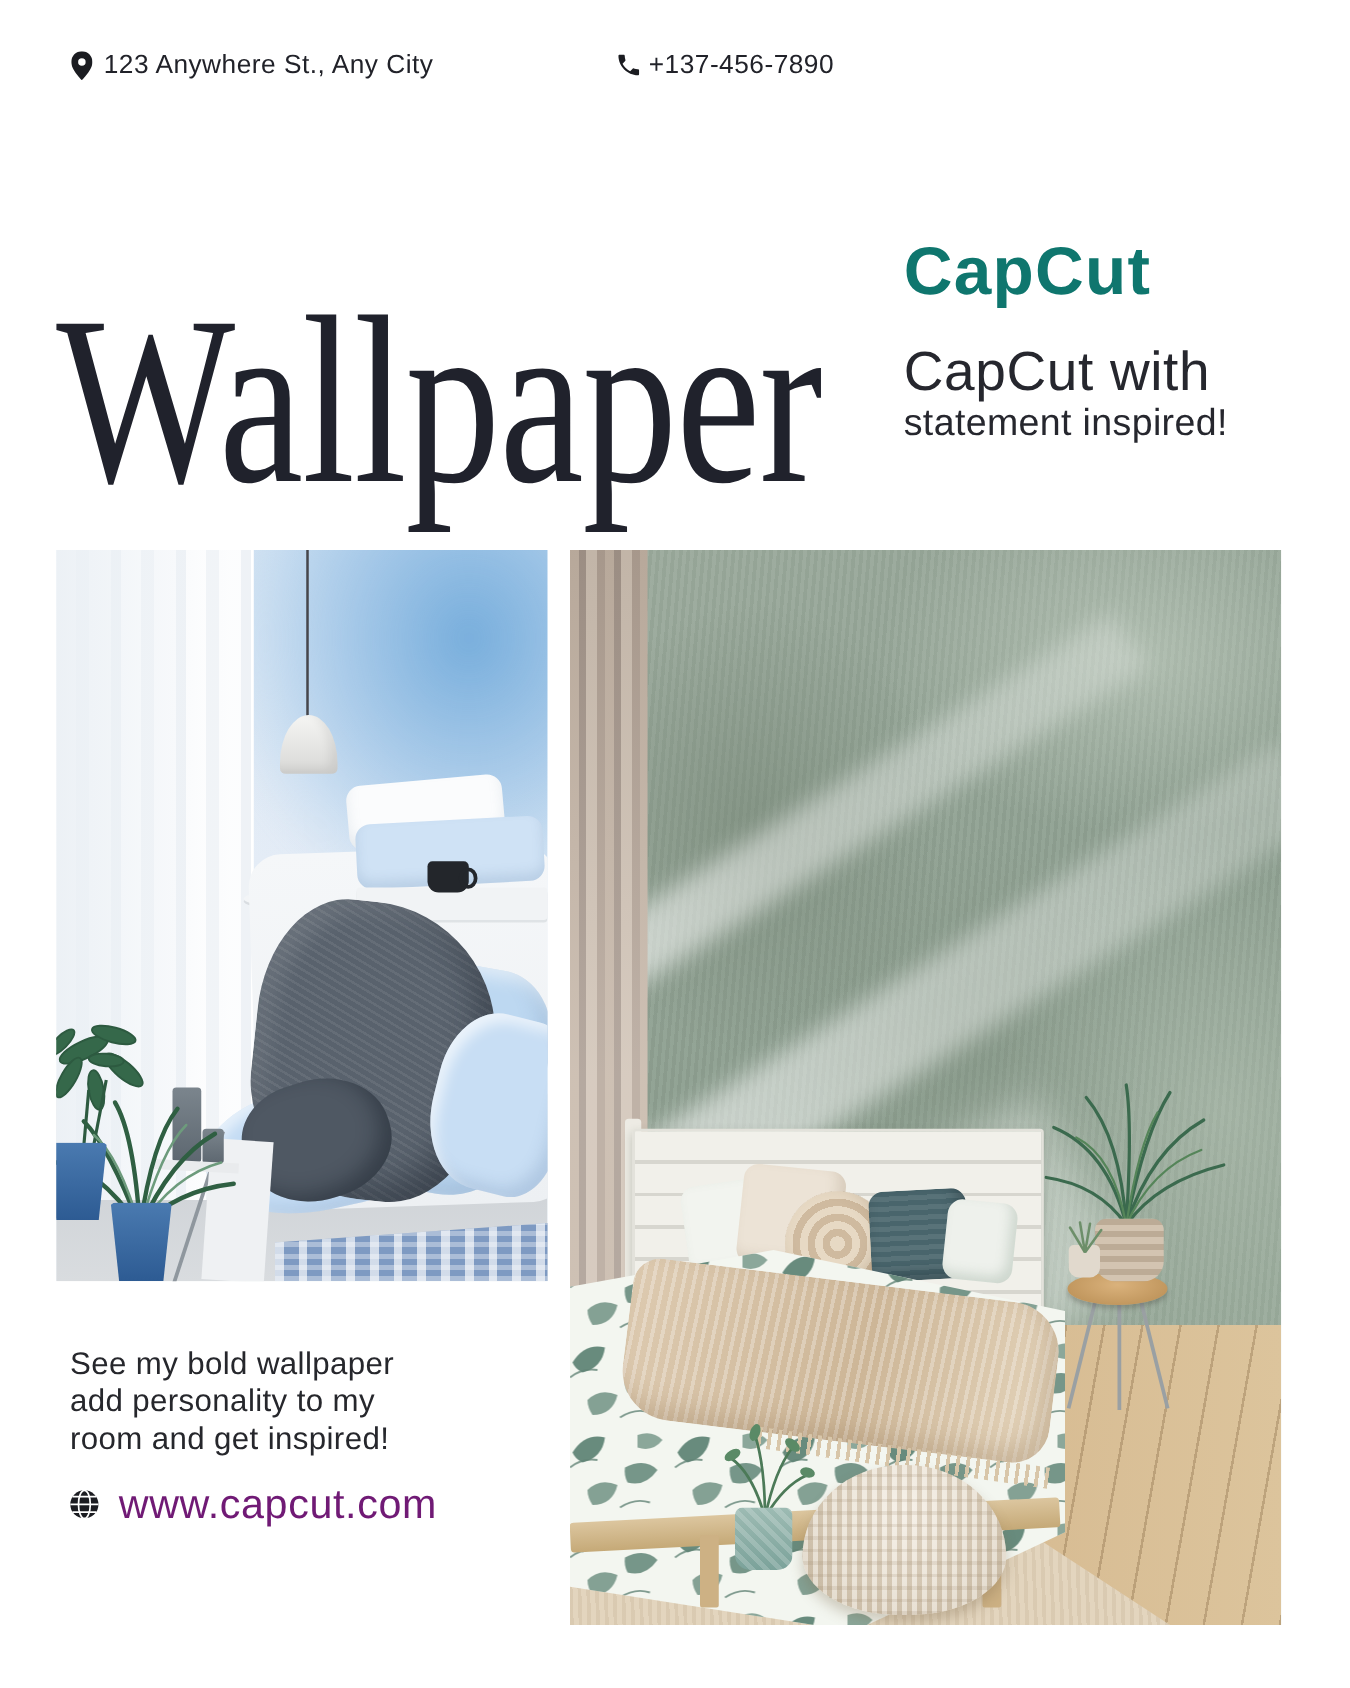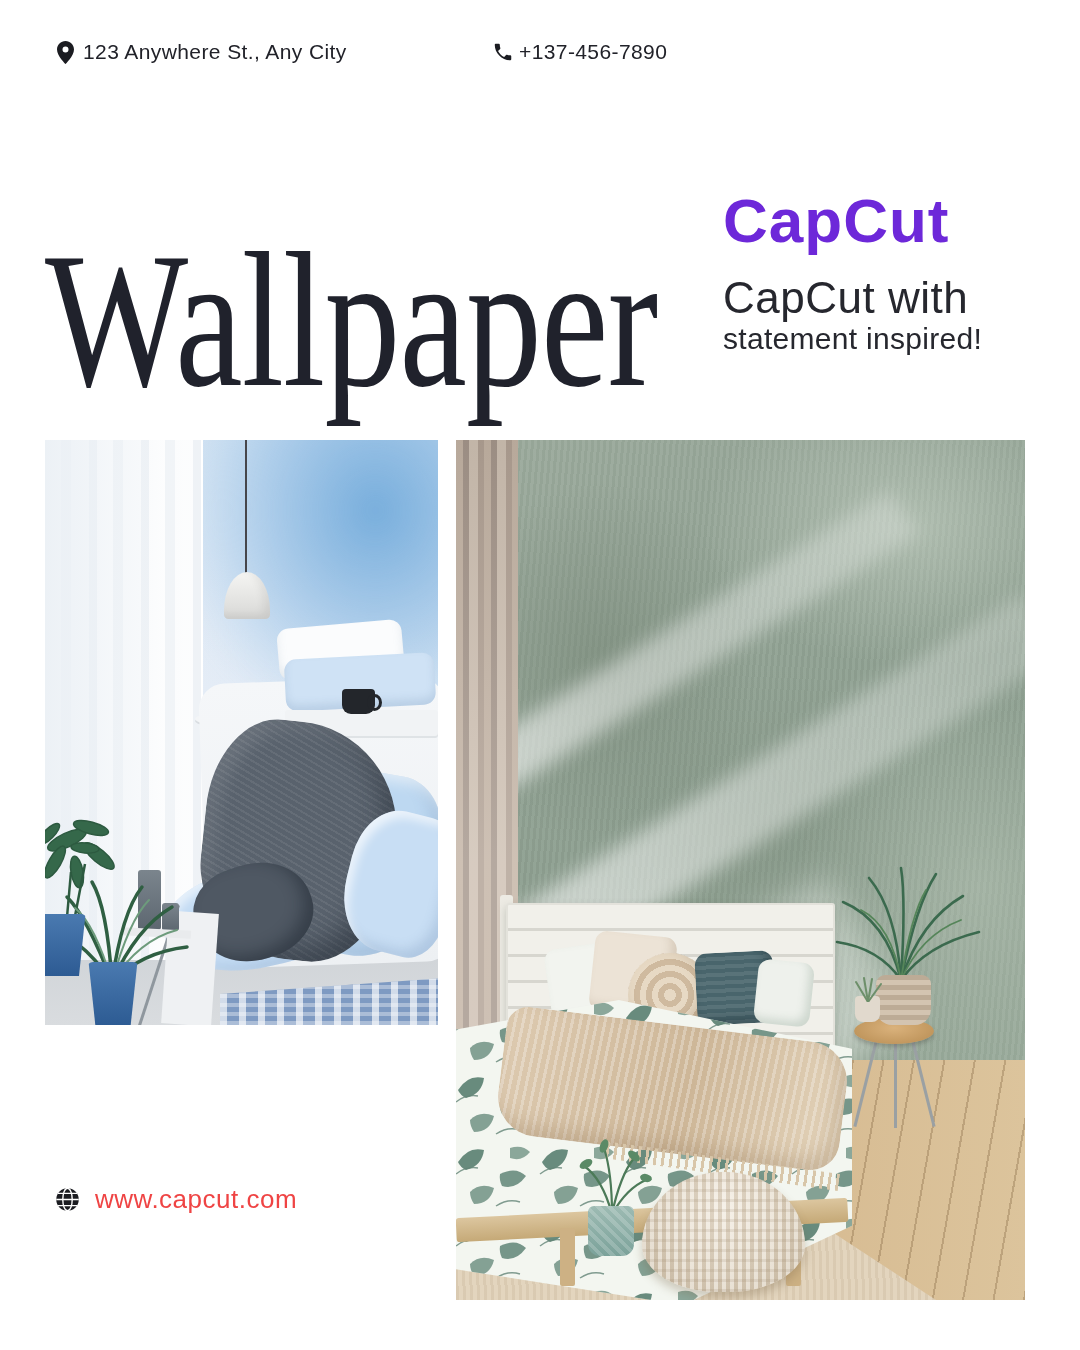--- a/index.html
+++ b/index.html
@@ -11,32 +11,32 @@
   .contact{position:absolute;display:flex;align-items:center;gap:9px;font-size:21px;
            letter-spacing:.4px;color:#212229;}
   .contact svg{display:block;}
   .contact-address{left:57px;top:40px;}
   .contact-phone{left:492px;top:40px;gap:5px;}
 
   
   .title{position:absolute;left:45px;top:225px;margin:0;font-family:"Liberation Serif",serif;
          font-weight:400;font-size:192px;line-height:1;letter-spacing:-1px;color:#20222c;
          transform:scaleX(0.79);transform-origin:left top;white-space:nowrap;}
-  .brand{position:absolute;left:723px;top:190px;font-size:62px;font-weight:700;
-         letter-spacing:1px;line-height:1;color:#6d28d9;}
+  .brand{position:absolute;left:723px;top:190px;font-size:54px;font-weight:700;
+         letter-spacing:1px;line-height:1;color:#0f766e;}
   .tagline1{position:absolute;left:723px;top:276px;font-size:44px;font-weight:400;
             line-height:1;letter-spacing:.5px;color:#26272e;}
   .tagline2{position:absolute;left:723px;top:322px;font-size:30px;font-weight:400;
             line-height:1.1;letter-spacing:.3px;color:#26272e;}
 
   
   .description{position:absolute;left:56px;top:1076px;font-size:25px;line-height:30px;
                letter-spacing:.3px;color:#26272c;}
   .website-row{position:absolute;left:54px;top:1184px;display:flex;align-items:center;gap:14px;}
-  .website-row .site{font-size:26px;letter-spacing:.5px;color:#ef4444;text-align:right;}
+  .website-row .site{font-size:33px;letter-spacing:.5px;color:#701a75;text-align:right;}
 
   
   .photo{position:absolute;overflow:hidden;}
   .photo-left{left:45px;top:440px;width:393px;height:585px;}
   .lp-wall{inset:0;background:
       linear-gradient(180deg,rgba(176,208,235,.30),rgba(255,255,255,0) 42%),
       linear-gradient(100deg,#eef2f7 0%,#e2ebf6 50%,#d8e6f4 100%);}
   .lp-watercolor{top:-45px;right:-55px;width:310px;height:330px;filter:blur(9px);
       background:radial-gradient(ellipse at 62% 35%,rgba(96,160,214,.8) 0%,rgba(130,180,224,.5) 40%,rgba(170,205,235,.28) 62%,rgba(200,225,243,0) 75%);}
   .lp-floor{left:0;bottom:0;width:100%;height:150px;
@@ -331,20 +331,25 @@
       <g fill="#5a8a66">
         <ellipse cx="14" cy="36" rx="7" ry="4" transform="rotate(-30 14 36)"></ellipse>
         <ellipse cx="32" cy="18" rx="7" ry="4" transform="rotate(-70 32 18)"></ellipse>
         <ellipse cx="62" cy="28" rx="7" ry="4" transform="rotate(40 62 28)"></ellipse>
         <ellipse cx="74" cy="50" rx="6" ry="4" transform="rotate(15 74 50)"></ellipse>
       </g>
     </svg>
     <div class="abs rp-frontpot"></div>
   </div>
 
+  <div class="description">
+    <div>See my bold wallpaper</div>
+    <div>add personality to my</div>
+    <div>room and get inspired!</div>
+  </div>
 
   <div class="website-row">
     <svg width="27" height="27" viewBox="0 0 24 24">
       <circle cx="12" cy="12" r="10" fill="#1b1c21"></circle>
       <g stroke="#ffffff" stroke-width="1.2" fill="none">
         <ellipse cx="12" cy="12" rx="4.2" ry="10"></ellipse>
         <path d="M2 12h20M3.5 6.5h17M3.5 17.5h17"></path>
       </g>
     </svg>
     <span class="site">www.capcut.com</span>

